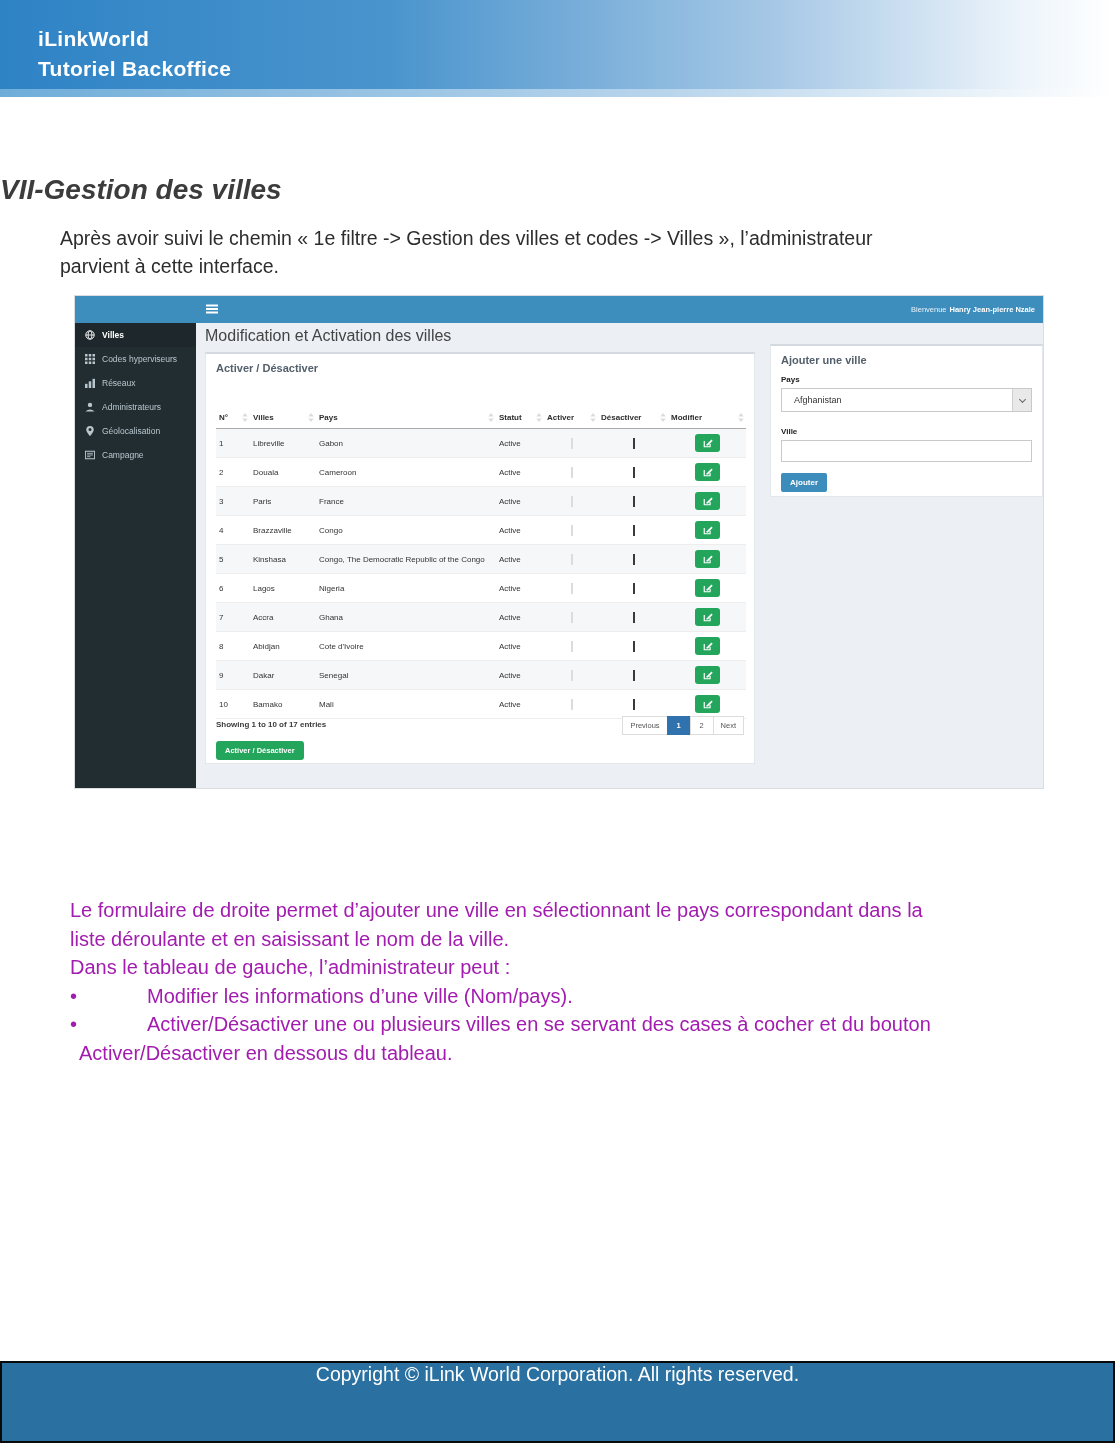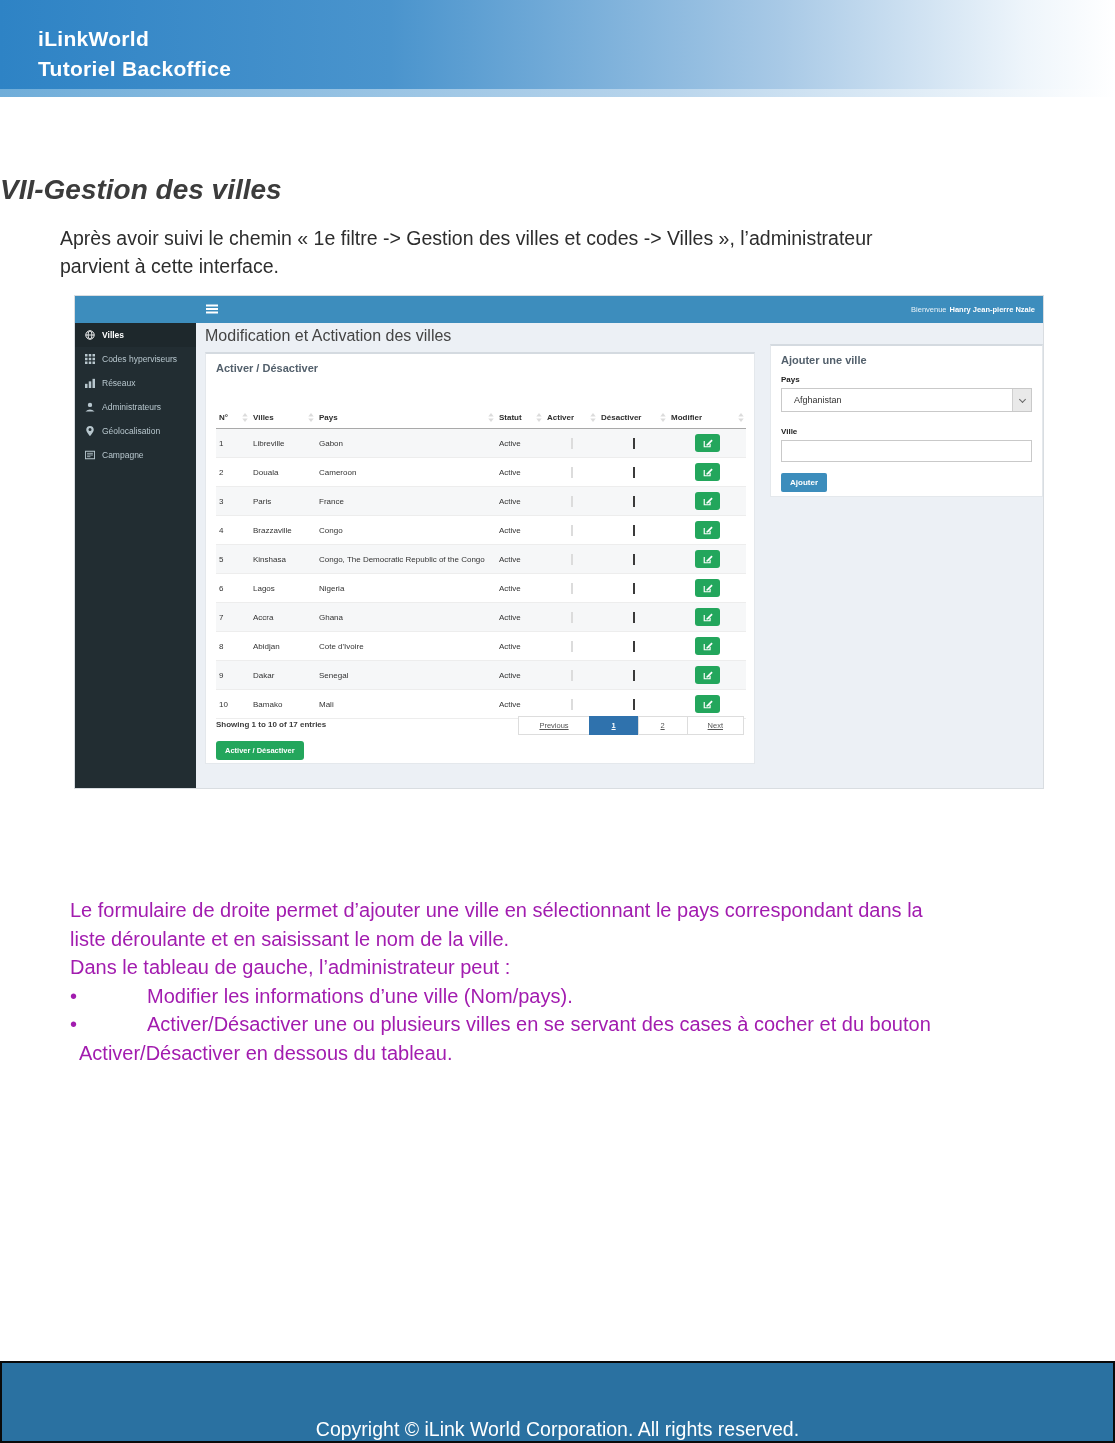--- a/index.html
+++ b/index.html
@@ -23,21 +23,21 @@
              font-size:22px;font-weight:700;color:#3d3d3d;letter-spacing:.5px;}
   .doc-body{position:absolute;left:70px;top:896px;width:995px;
             font-size:20px;line-height:28.5px;color:#a21caf;}
   .body-line{white-space:pre-wrap;}
   .bullet-row{display:flex;}
   .bullet-marker{width:77px;flex:none;}
   .indent-1{padding-left:9px;}
 
   
   .footer{position:absolute;left:0;right:0;top:1361px;bottom:0;background:#2a71a1;
-          border:2px solid #0a0a0a;display:flex;align-items:flex-end;justify-content:center;}
+          border:2px solid #0a0a0a;display:flex;align-items:flex-start;justify-content:center;}
   .footer-text{color:#fff;font-size:19.5px;}
 
   
   .shot{position:absolute;left:75px;top:296px;width:968px;height:492px;background:#ecf0f5;
         outline:1px solid #d9dde1;font-family:"Liberation Sans",sans-serif;}
   .navbar{position:absolute;left:0;top:0;width:968px;height:27px;background:#3d8dbd;}
   .logo-area{position:absolute;left:0;top:0;width:121px;height:27px;background:#3a93c4;
              display:flex;align-items:center;gap:6px;padding-left:8px;box-sizing:border-box;margin-top:37px;}
   .logo-circ{width:17px;height:17px;position:relative;flex:none;}
   .brand{color:#fff;font-size:10.5px;}
@@ -84,21 +84,21 @@
   .cb{width:10px;height:10px;box-sizing:border-box;margin:0 auto;background:#fff;cursor:pointer;}
   .cb-disabled{border:1px solid #dcdcdc;background:#fbfbfb;cursor:default;}
   .cb-normal{border:1.5px solid #3a3a3a;}
   .btn-edit{width:25px;height:18px;background:#23a65c;border-radius:3px;margin:0 auto;
             display:flex;align-items:center;justify-content:center;cursor:pointer;}
   .btn-edit svg{width:10px;height:10px;}
 
   .tbl-footer{position:absolute;left:10px;right:10px;top:362px;height:18px;}
   .showing{position:absolute;left:0;top:4px;font-size:8px;font-weight:600;color:#3c3c3c;}
   .pager{position:absolute;right:0;top:0;display:flex;font-size:7.5px;}
-  .pg{border:1px solid #ddd;background:#fff;color:#555;padding:4px 20px;margin-left:-1px;cursor:pointer;text-decoration:underline;}
+  .pg{border:1px solid #ddd;background:#fff;color:#555;padding:4px 7px;margin-left:-1px;cursor:pointer;}
   .pg.num{min-width:8px;text-align:center;}
   .pg.active{background:#2f72ad;border-color:#2f72ad;color:#fff;font-weight:700;}
   .btn-green{position:absolute;left:10px;top:387px;background:#23a65c;color:#fff;font-size:7.5px;
              font-weight:700;padding:5px 9px;border-radius:3px;border:none;cursor:pointer;
              font-family:"Liberation Sans",sans-serif;}
 
   .form-label{font-size:8px;font-weight:700;color:#222;padding:0 10px;margin-top:9px;}
   .form-select{margin:4px 10px 15px 10px;height:22px;border:1px solid #c9c9c9;background:#fff;
                display:flex;align-items:center;cursor:pointer;}
   .form-select .val{flex:1;font-size:9px;color:#333;padding-left:12px;}

